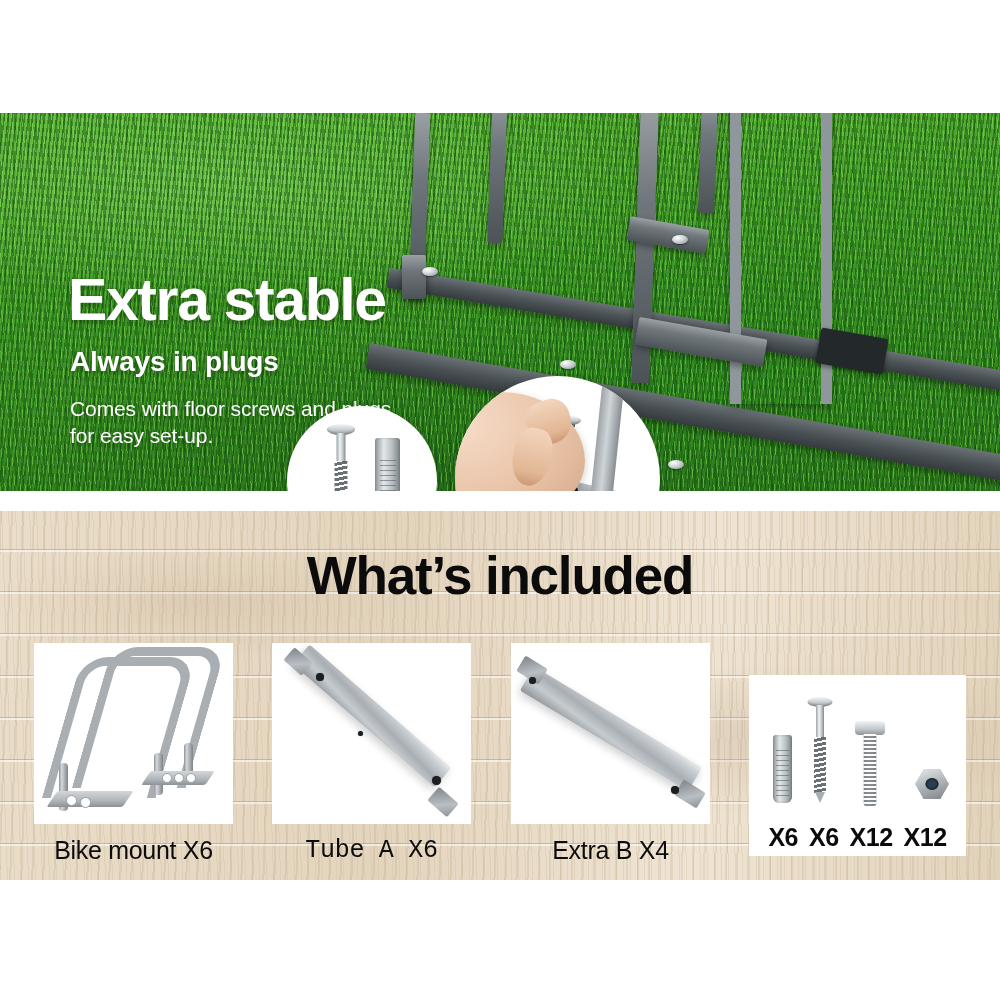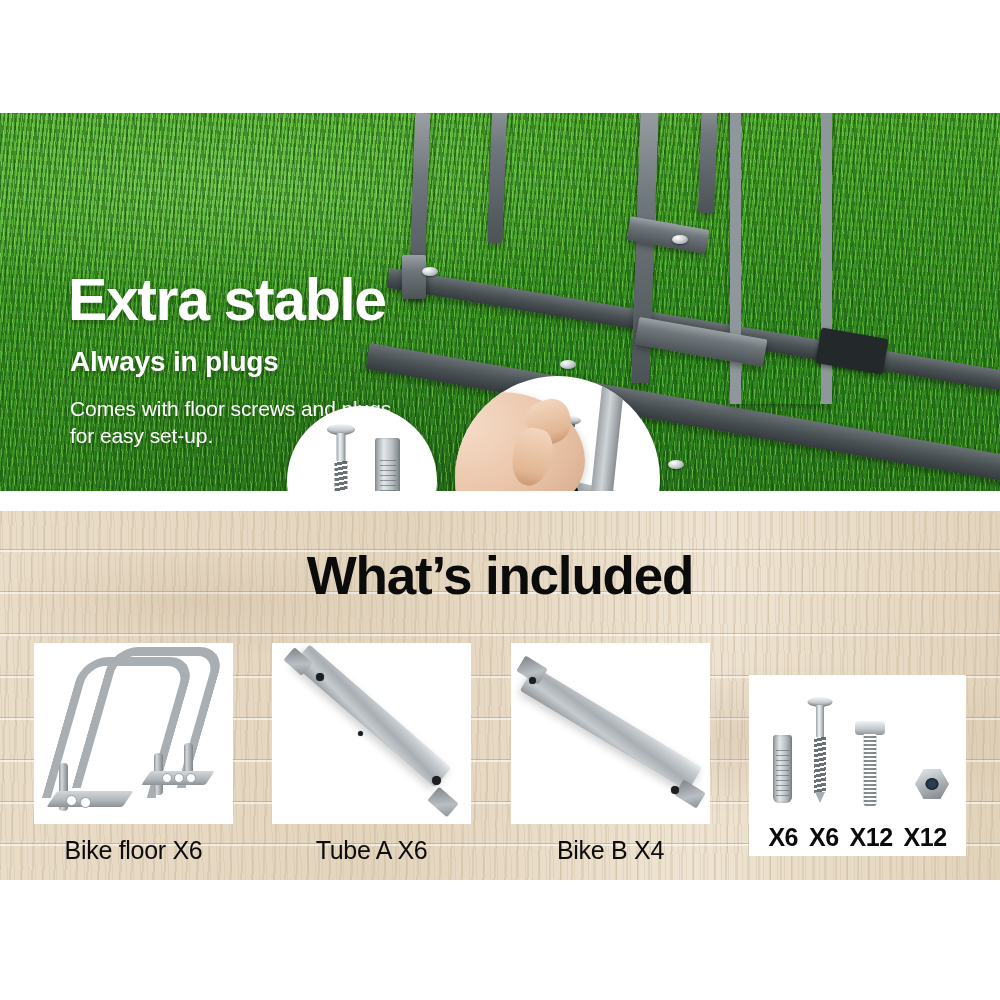--- a/index.html
+++ b/index.html
@@ -100,21 +100,21 @@
 
   
   .card{position:absolute;top:643px;height:181px;background:#ffffff;overflow:hidden;}
   .c1{left:34px;width:199px;}
   .c2{left:272px;width:199px;}
   .c3{left:511px;width:199px;}
   .c4{left:749px;width:217px;margin-top:32px;}
   .caption{position:absolute;top:836px;font-size:25px;font-weight:400;color:#0c0c0c;
            text-align:center;letter-spacing:-.3px;}
   .p1{left:24px;width:219px;}
-  .p2{left:262px;width:219px;}
+  .p2{left:262px;width:219px;font-family:Liberation Mono, monospace;}
   .p3{left:501px;width:219px;}
   .p4{left:749px;width:217px;}
 
   
   .bm{position:absolute;inset:0;}
   .bmHoop{position:absolute;border:9px solid;border-image:none;border-bottom:none;border-radius:26px 26px 0 0;
           border-color:#a9aeb2;
           background:transparent;}
   .bmTube{position:absolute;background:linear-gradient(90deg,#8d9296 0%,#d5d9dc 30%,#aeb3b7 60%,#7f8488 100%);border-radius:4px;}
   .bmPlate{position:absolute;background:linear-gradient(180deg,#d3d7da 0%,#b0b5b9 60%,#8d9296 100%);border-radius:2px;}
@@ -220,21 +220,21 @@
       <div class="bmTube" style="left:150px;top:100px;width:9px;height:38px;"></div>
       <div class="bmPlate" style="left:18px;top:148px;width:76px;height:16px;transform:skewX(-34deg);"></div>
       <div class="bmPlate" style="left:112px;top:128px;width:64px;height:14px;transform:skewX(-34deg);"></div>
       <div class="bmHole" style="left:32px;top:152px;width:9px;height:9px;"></div>
       <div class="bmHole" style="left:46px;top:154px;width:9px;height:9px;"></div>
       <div class="bmHole" style="left:128px;top:130px;width:8px;height:8px;"></div>
       <div class="bmHole" style="left:140px;top:130px;width:8px;height:8px;"></div>
       <div class="bmHole" style="left:152px;top:130px;width:8px;height:8px;"></div>
     </div>
   </div>
-  <div class="caption p1">Bike floor X6</div>
+  <div class="caption p1">Bike mount X6</div>
 
   <div class="card c2">
     <div class="tubeWrap">
       <div class="tubeBody" style="left:6px;top:60px;width:188px;height:26px;transform:rotate(41deg);transform-origin:50% 50%;"></div>
       <div class="tubeEnd" style="left:14px;top:10px;width:24px;height:17px;transform:rotate(41deg);"></div>
       <div class="tubeEnd" style="left:158px;top:150px;width:26px;height:18px;transform:rotate(41deg);"></div>
       <div class="tubeHole" style="left:44px;top:30px;width:8px;height:8px;"></div>
       <div class="tubeHole" style="left:86px;top:88px;width:5px;height:5px;"></div>
       <div class="tubeHole" style="left:160px;top:133px;width:9px;height:9px;"></div>
     </div>
@@ -243,21 +243,21 @@
 
   <div class="card c3">
     <div class="tubeWrap">
       <div class="tubeBody" style="left:2px;top:72px;width:196px;height:28px;transform:rotate(31deg);transform-origin:50% 50%;"></div>
       <div class="tubeEnd" style="left:8px;top:18px;width:26px;height:18px;transform:rotate(31deg);"></div>
       <div class="tubeEnd" style="left:166px;top:142px;width:26px;height:18px;transform:rotate(31deg);"></div>
       <div class="tubeHole" style="left:18px;top:34px;width:7px;height:7px;"></div>
       <div class="tubeHole" style="left:160px;top:143px;width:8px;height:8px;"></div>
     </div>
   </div>
-  <div class="caption p3">Bike B X4</div>
+  <div class="caption p3">Extra B X4</div>
 
   <div class="card c4">
 
     <div class="kitPart plug" style="left:24px;top:60px;width:19px;height:68px;"></div>
 
     <div class="kitPart scw" style="left:58px;top:22px;width:26px;height:110px;">
       <div class="head" style="top:0;width:25px;height:10px;"></div>
       <div class="shank" style="top:8px;height:34px;width:8px;"></div>
       <div class="thread" style="top:40px;height:56px;width:12px;"></div>
       <div class="tip" style="top:95px;border-left-width:5px;border-right-width:5px;border-top-width:11px;"></div>

